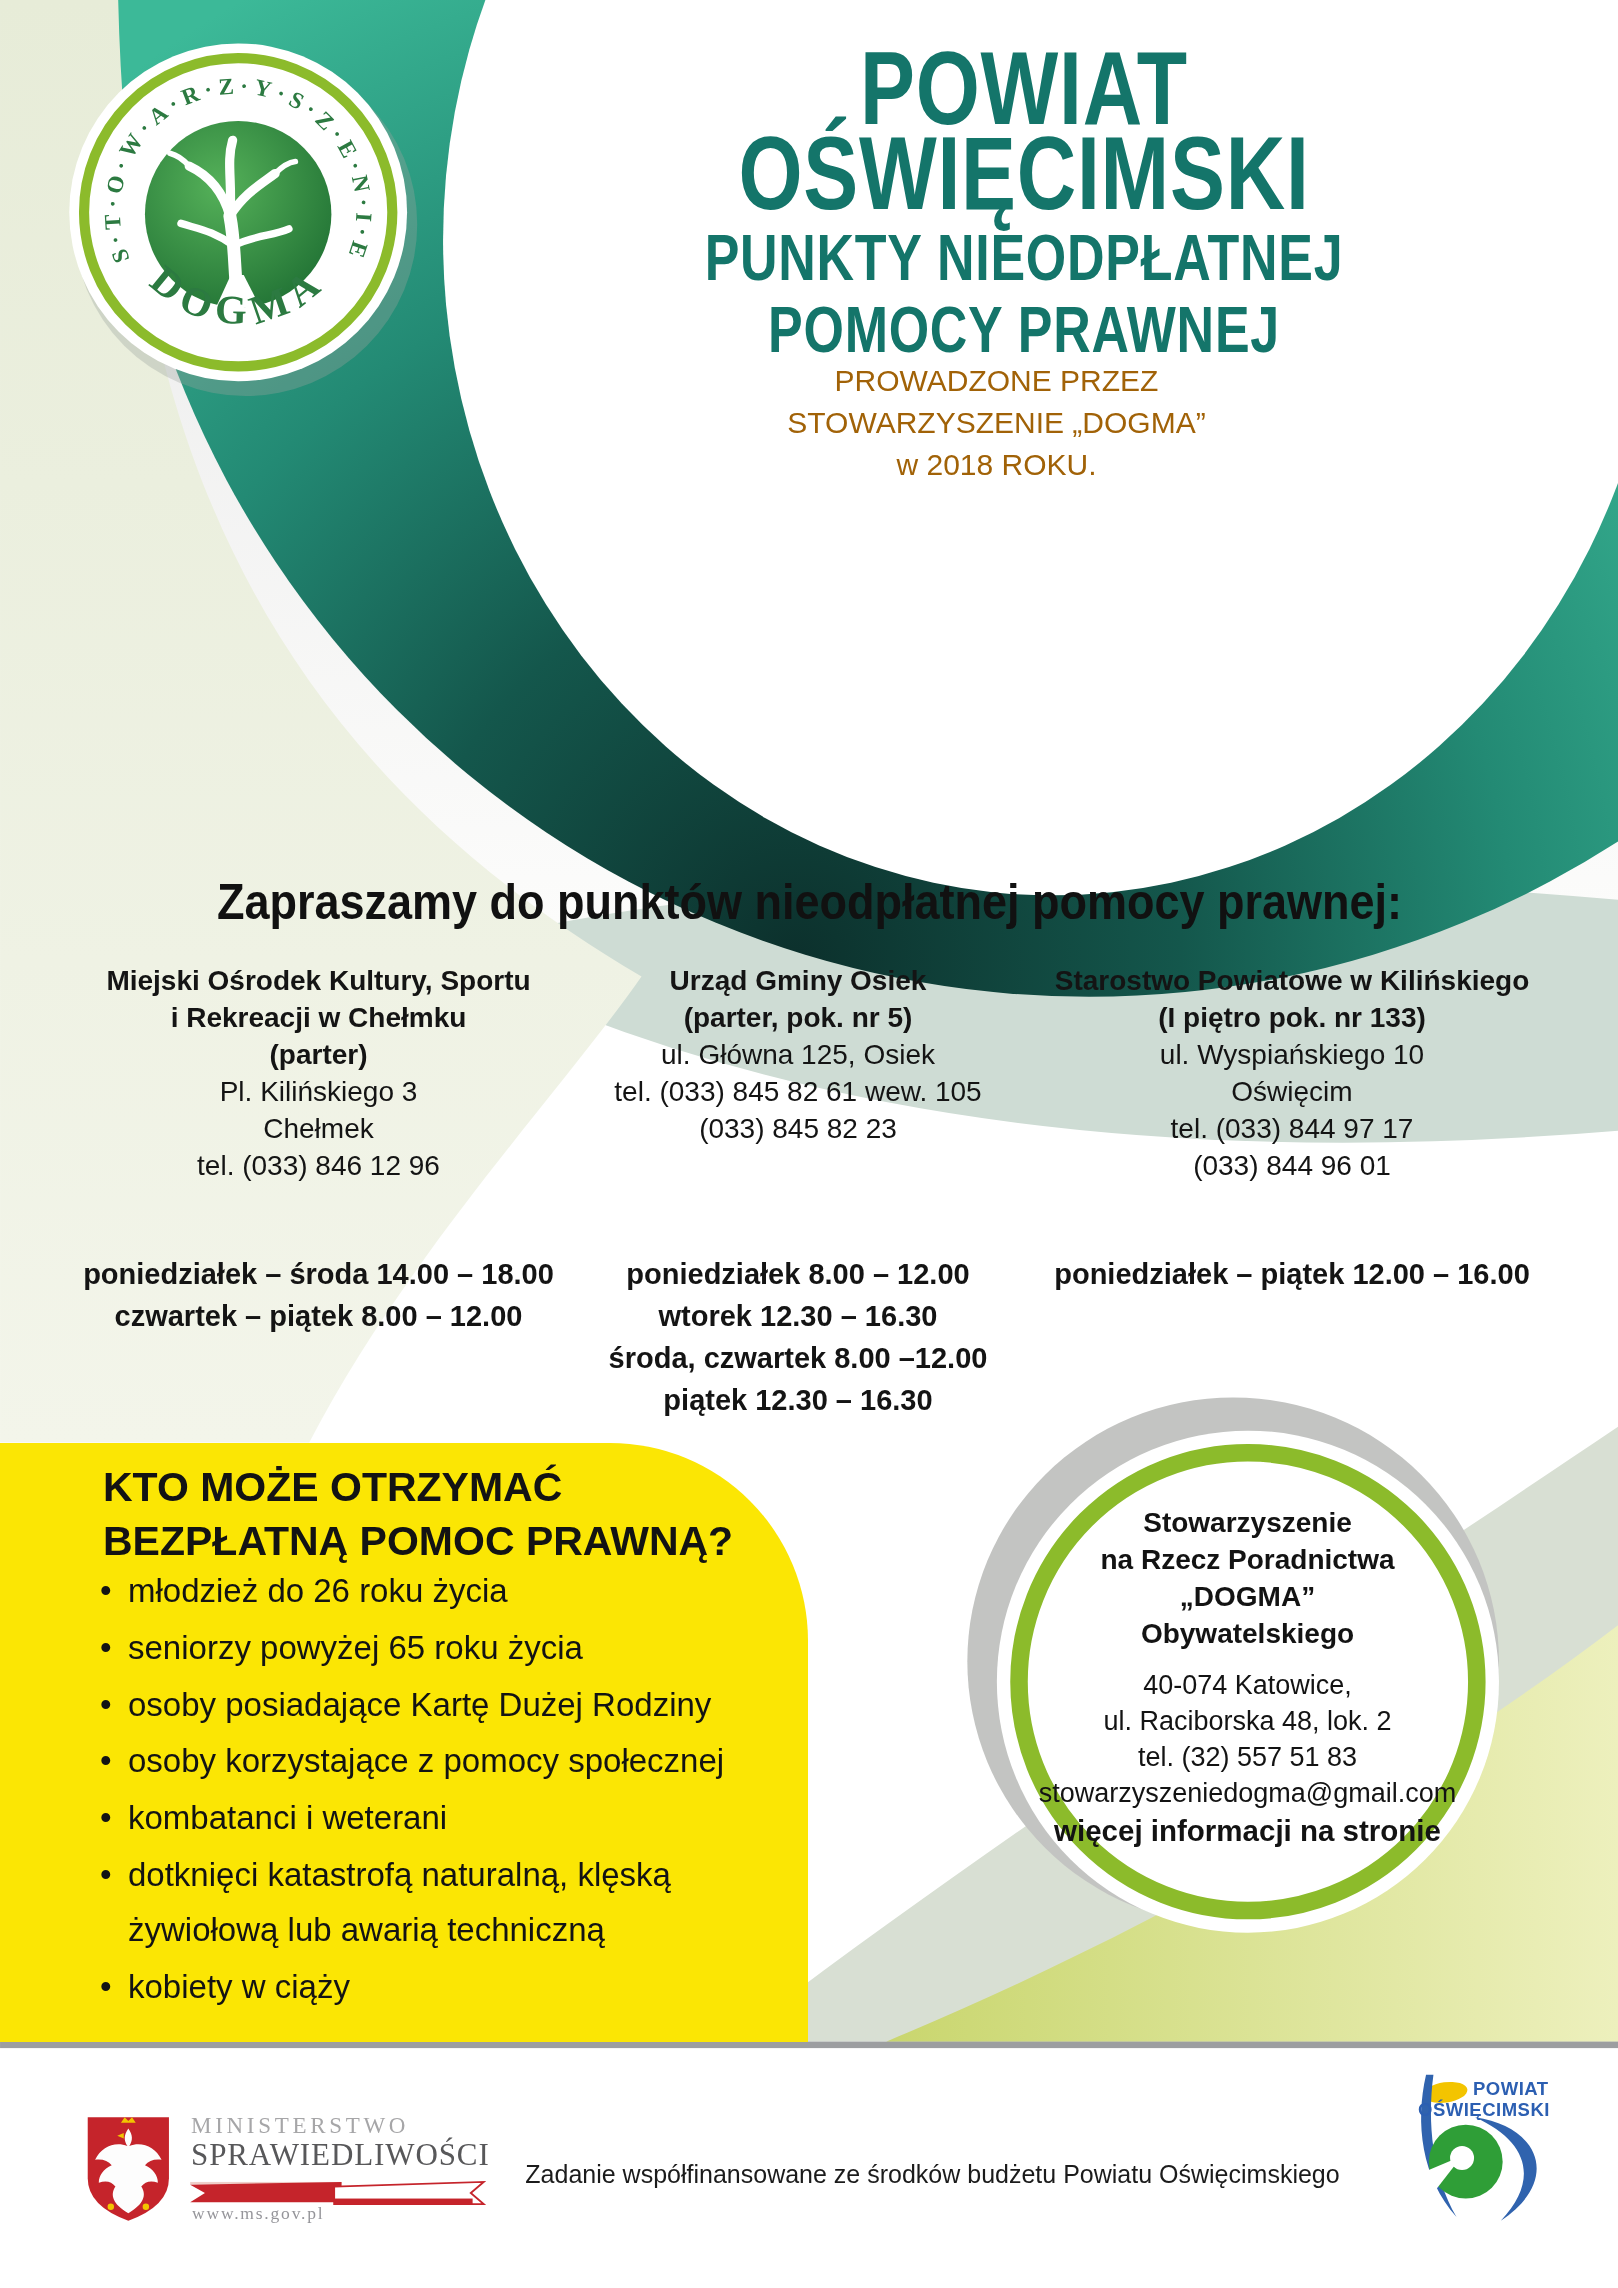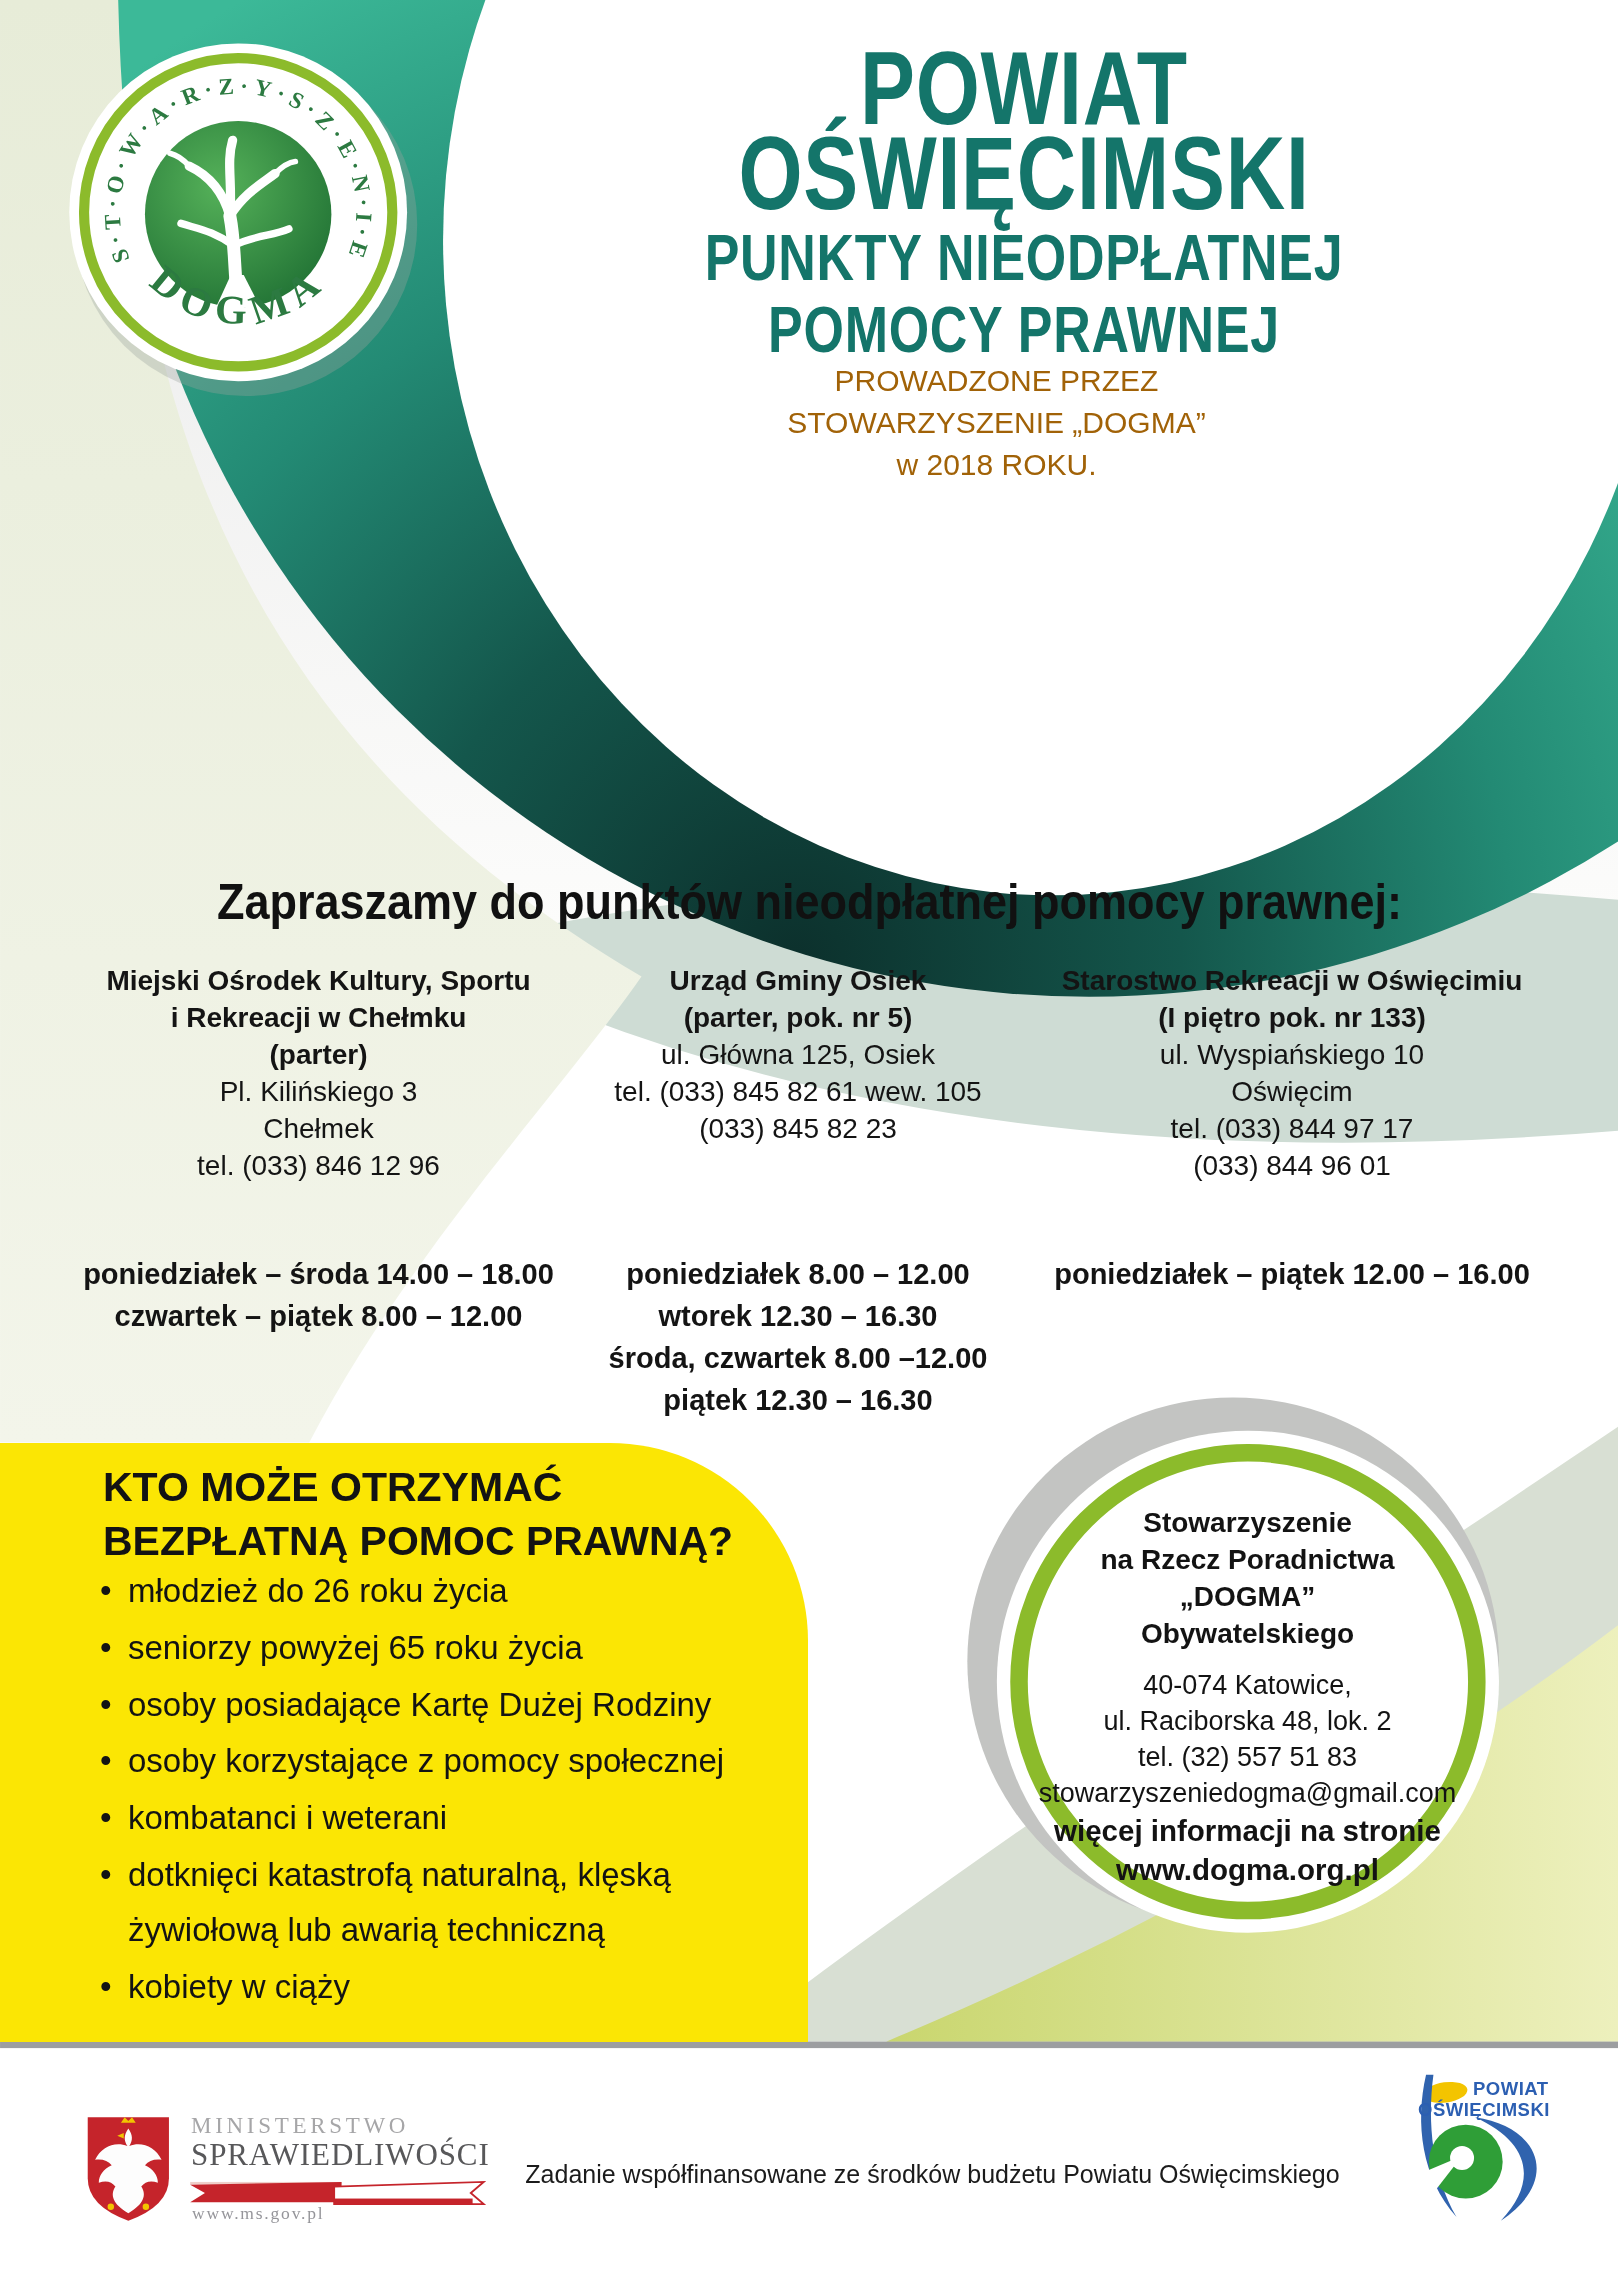--- a/index.html
+++ b/index.html
@@ -176,21 +176,21 @@
     <div>tel. (033) 846 12 96</div>
   </div>
   <div class="abs ctr loc col2 names">
     <div class="b">Urząd Gminy Osiek</div>
     <div class="b">(parter, pok. nr 5)</div>
     <div>ul. Główna 125, Osiek</div>
     <div>tel. (033) 845 82 61 wew. 105</div>
     <div>(033) 845 82 23</div>
   </div>
   <div class="abs ctr loc col3 names">
-    <div class="b">Starostwo Rekreacji w Oświęcimiu</div>
+    <div class="b">Starostwo Powiatowe w Kilińskiego</div>
     <div class="b">(I piętro pok. nr 133)</div>
     <div>ul. Wyspiańskiego 10</div>
     <div>Oświęcim</div>
     <div>tel. (033) 844 97 17</div>
     <div>(033) 844 96 01</div>
   </div>
 
   <div class="abs ctr col1 hours">
     <div>poniedziałek – środa 14.00 – 18.00</div>
     <div>czwartek – piątek 8.00 – 12.00</div>
@@ -230,21 +230,20 @@
       <div>Obywatelskiego</div>
     </div>
     <div class="g2">
       <div>40-074 Katowice,</div>
       <div>ul. Raciborska 48, lok. 2</div>
       <div>tel. (32) 557 51 83</div>
       <div>stowarzyszeniedogma@gmail.com</div>
     </div>
     <div class="g3">
       <div>więcej informacji na stronie</div>
-      <div>www.dogma.org.pl</div>
     </div>
   </div>
 
   <div class="abs serif min-l1">MINISTERSTWO</div>
   <div class="abs serif min-l2">SPRAWIEDLIWOŚCI</div>
   <div class="abs serif min-url">www.ms.gov.pl</div>
   <div class="abs ctr funding">Zadanie współfinansowane ze środków budżetu Powiatu Oświęcimskiego</div>
   <div class="abs pow-l1">POWIAT</div>
   <div class="abs pow-l2">OŚWIĘCIMSKI</div>
 

